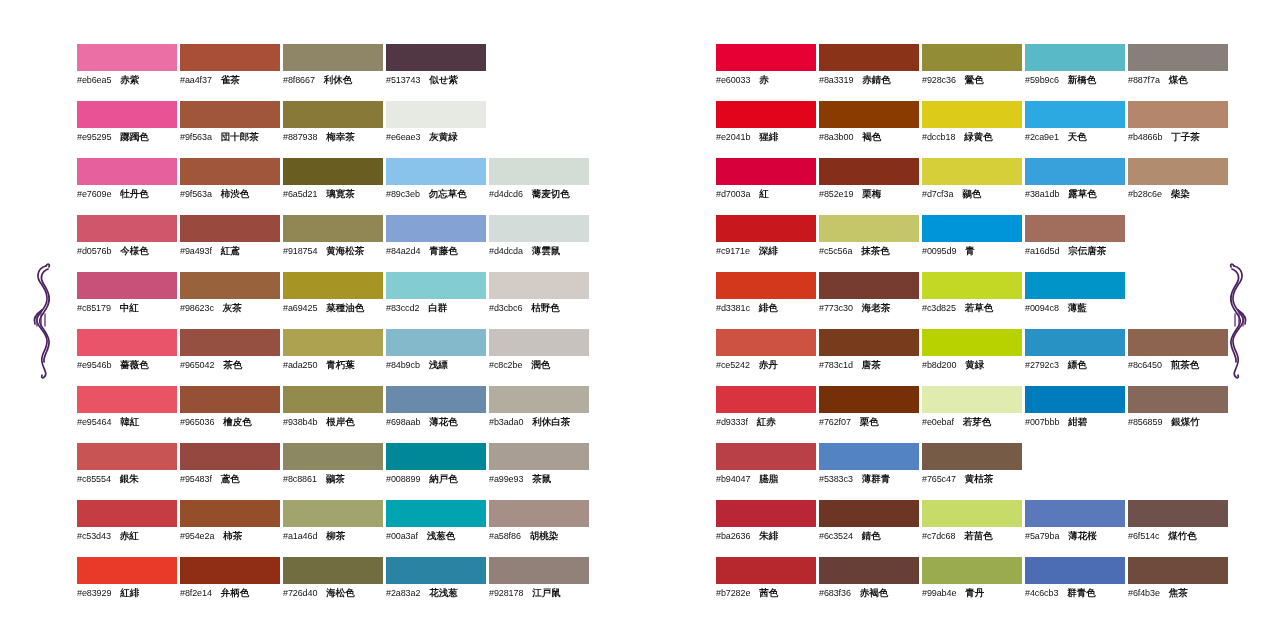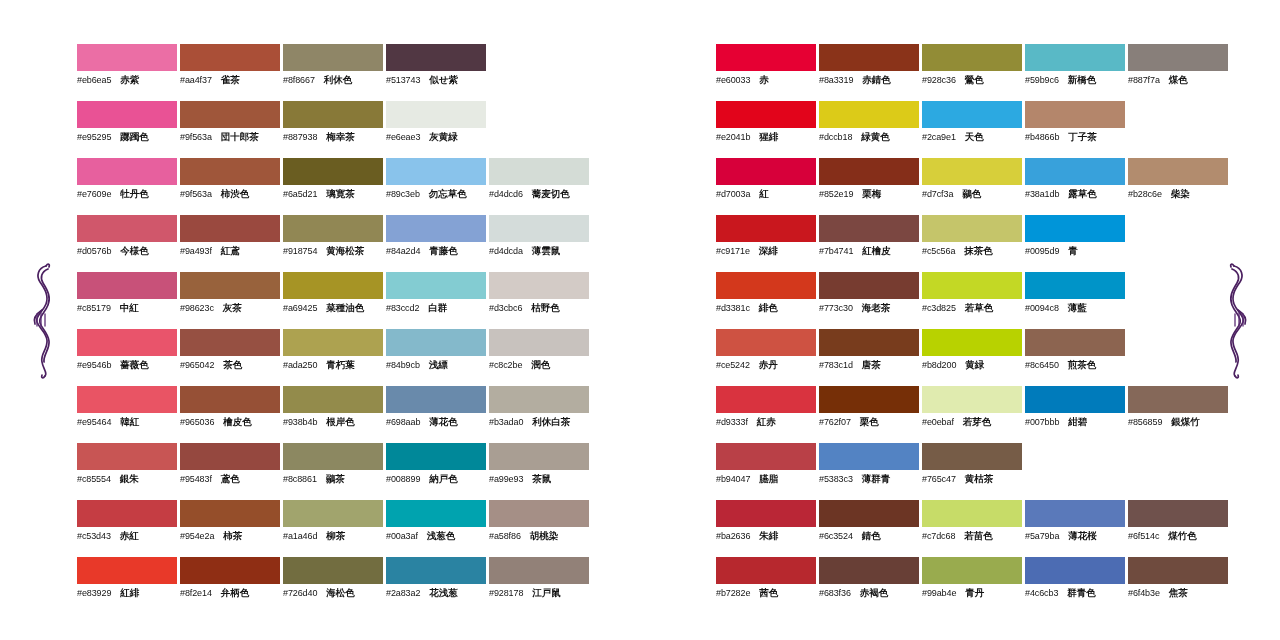--- a/index.html
+++ b/index.html
@@ -537,20 +537,27 @@
         </div>
         <div class="palette-row">
           <div class="swatch-cell">
             <div class="swatch-chip" style="background-color: rgb(226, 4, 27);"></div>
             <div class="swatch-caption">
               <span class="swatch-hex">#e2041b</span>
               <span class="swatch-name">猩緋</span>
             </div>
           </div>
           <div class="swatch-cell">
+            <div class="swatch-chip" style="background-color: rgb(138, 59, 0);"></div>
+            <div class="swatch-caption">
+              <span class="swatch-hex">#8a3b00</span>
+              <span class="swatch-name">褐色</span>
+            </div>
+          </div>
+          <div class="swatch-cell">
             <div class="swatch-chip" style="background-color: rgb(220, 203, 24);"></div>
             <div class="swatch-caption">
               <span class="swatch-hex">#dccb18</span>
               <span class="swatch-name">緑黄色</span>
             </div>
           </div>
           <div class="swatch-cell">
             <div class="swatch-chip" style="background-color: rgb(44, 169, 225);"></div>
             <div class="swatch-caption">
               <span class="swatch-hex">#2ca9e1</span>
@@ -604,40 +611,40 @@
         </div>
         <div class="palette-row">
           <div class="swatch-cell">
             <div class="swatch-chip" style="background-color: rgb(201, 23, 30);"></div>
             <div class="swatch-caption">
               <span class="swatch-hex">#c9171e</span>
               <span class="swatch-name">深緋</span>
             </div>
           </div>
           <div class="swatch-cell">
-            <div class="swatch-chip" style="background-color: rgb(123, 71, 65);"></div>
-            <div class="swatch-caption">
-              <span class="swatch-hex">#7b4741</span>
-              <span class="swatch-name">紅檜皮</span>
-            </div>
-          </div>
-          <div class="swatch-cell">
             <div class="swatch-chip" style="background-color: rgb(197, 197, 106);"></div>
             <div class="swatch-caption">
               <span class="swatch-hex">#c5c56a</span>
               <span class="swatch-name">抹茶色</span>
             </div>
           </div>
           <div class="swatch-cell">
             <div class="swatch-chip" style="background-color: rgb(0, 149, 217);"></div>
             <div class="swatch-caption">
               <span class="swatch-hex">#0095d9</span>
               <span class="swatch-name">青</span>
             </div>
           </div>
+          <div class="swatch-cell">
+            <div class="swatch-chip" style="background-color: rgb(161, 109, 93);"></div>
+            <div class="swatch-caption">
+              <span class="swatch-hex">#a16d5d</span>
+              <span class="swatch-name">宗伝唐茶</span>
+            </div>
+          </div>
         </div>
         <div class="palette-row">
           <div class="swatch-cell">
             <div class="swatch-chip" style="background-color: rgb(211, 56, 28);"></div>
             <div class="swatch-caption">
               <span class="swatch-hex">#d3381c</span>
               <span class="swatch-name">緋色</span>
             </div>
           </div>
           <div class="swatch-cell">
@@ -678,20 +685,27 @@
             </div>
           </div>
           <div class="swatch-cell">
             <div class="swatch-chip" style="background-color: rgb(184, 210, 0);"></div>
             <div class="swatch-caption">
               <span class="swatch-hex">#b8d200</span>
               <span class="swatch-name">黄緑</span>
             </div>
           </div>
           <div class="swatch-cell">
+            <div class="swatch-chip" style="background-color: rgb(39, 146, 195);"></div>
+            <div class="swatch-caption">
+              <span class="swatch-hex">#2792c3</span>
+              <span class="swatch-name">縹色</span>
+            </div>
+          </div>
+          <div class="swatch-cell">
             <div class="swatch-chip" style="background-color: rgb(140, 100, 80);"></div>
             <div class="swatch-caption">
               <span class="swatch-hex">#8c6450</span>
               <span class="swatch-name">煎茶色</span>
             </div>
           </div>
         </div>
         <div class="palette-row">
           <div class="swatch-cell">
             <div class="swatch-chip" style="background-color: rgb(217, 51, 63);"></div>

